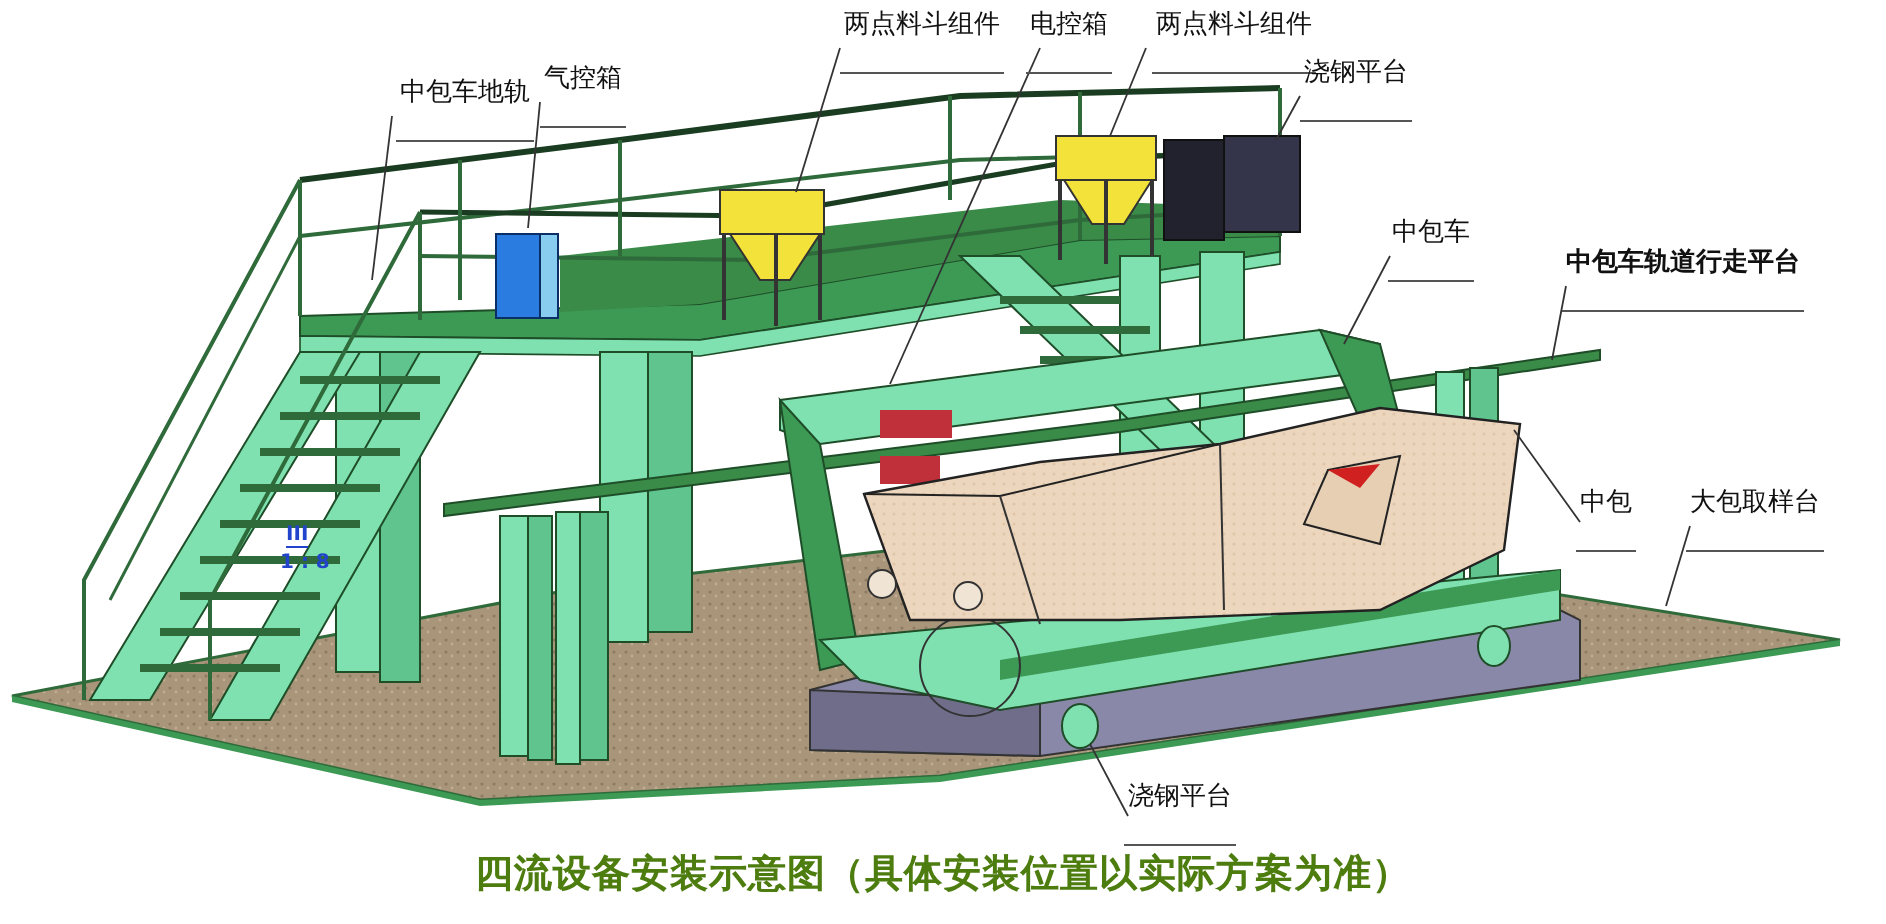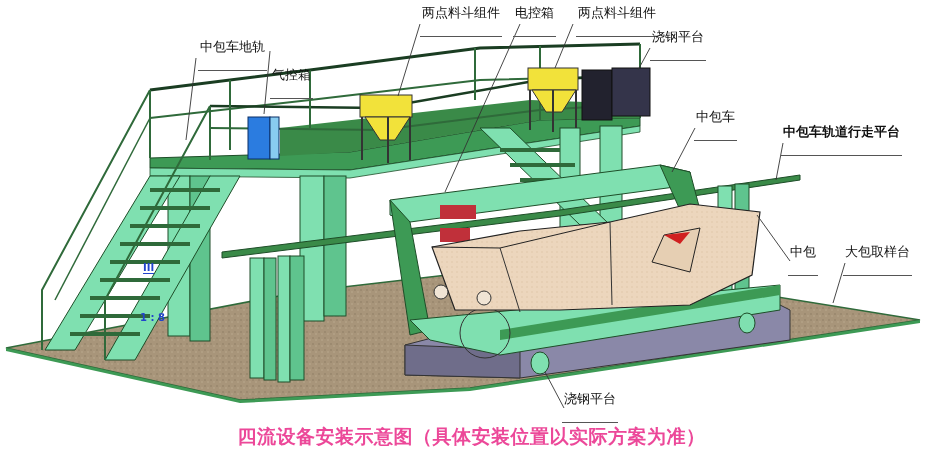--- a/index.html
+++ b/index.html
@@ -3,21 +3,21 @@
 <meta charset="utf-8">
 <style>
   html, body { margin:0; padding:0; background:#ffffff; }
   body { width:943px; height:462px; position:relative; overflow:hidden;
          font-family:"DejaVu Sans", "Liberation Sans", sans-serif; }
   #stage { position:absolute; left:0; top:0; width:943px; height:462px; }
   .callout { position:absolute; font-size:13px; color:#111; line-height:14px;
              white-space:nowrap; border-bottom:1.2px solid #555; padding:0 2px 16px 2px; }
   .caption { position:absolute; left:0; width:943px; top:424px; text-align:center;
              font-family:"DejaVu Serif", "Liberation Serif", serif; font-weight:bold;
-             font-size:19px; color:#ec4899; letter-spacing:0.5px; }
+             font-size:19px; color:#4d7c0f; letter-spacing:0.5px; }
   .scale-mark { position:absolute; font-size:10px; color:#2244cc; font-weight:bold; line-height:11px; }
 </style>
 </head>
 <body>
 
 <div id="stage">
 <svg width="943" height="462" viewBox="0 0 943 462" xmlns="http://www.w3.org/2000/svg">
   <defs>
     <pattern id="floorTex" width="6" height="6" patternUnits="userSpaceOnUse">
       <rect width="6" height="6" fill="#a8957a"></rect>
@@ -162,28 +162,28 @@
     <line x1="695" y1="128" x2="672" y2="172"></line>
     <line x1="783" y1="143" x2="776" y2="180"></line>
     <line x1="790" y1="261" x2="757" y2="215"></line>
     <line x1="845" y1="263" x2="833" y2="303"></line>
     <line x1="564" y1="408" x2="545" y2="372"></line>
   </g>
 </svg>
 
 
 <span class="callout" style="left:198px; top:40px;">中包车地轨</span>
-<span class="callout" style="left:270px; top:33px;margin-top:35px;">气控箱</span>
+<span class="callout" style="left:270px; top:33px;">气控箱</span>
 <span class="callout" style="left:420px; top:6px;">两点料斗组件</span>
 <span class="callout" style="left:513px; top:6px;">电控箱</span>
 <span class="callout" style="left:576px; top:6px;">两点料斗组件</span>
 <span class="callout" style="left:650px; top:30px;">浇钢平台</span>
 <span class="callout" style="left:694px; top:110px;">中包车</span>
 <span class="callout" style="left:781px; top:125px;font-weight:bold;">中包车轨道行走平台</span>
 <span class="callout" style="left:788px; top:245px;">中包</span>
 <span class="callout" style="left:843px; top:245px;">大包取样台</span>
 <span class="callout" style="left:562px; top:392px;">浇钢平台</span>
 
 <span class="scale-mark" style="left:143px; top:262px; border-bottom:1px solid #2244cc;">III</span>
-<span class="scale-mark" style="left:140px; top:276px;margin-top:36px;">1 : 8</span>
+<span class="scale-mark" style="left:140px; top:276px;">1 : 8</span>
 
 <div class="caption">四流设备安装示意图（具体安装位置以实际方案为准）</div>
 </div>
 
 </body></html>

